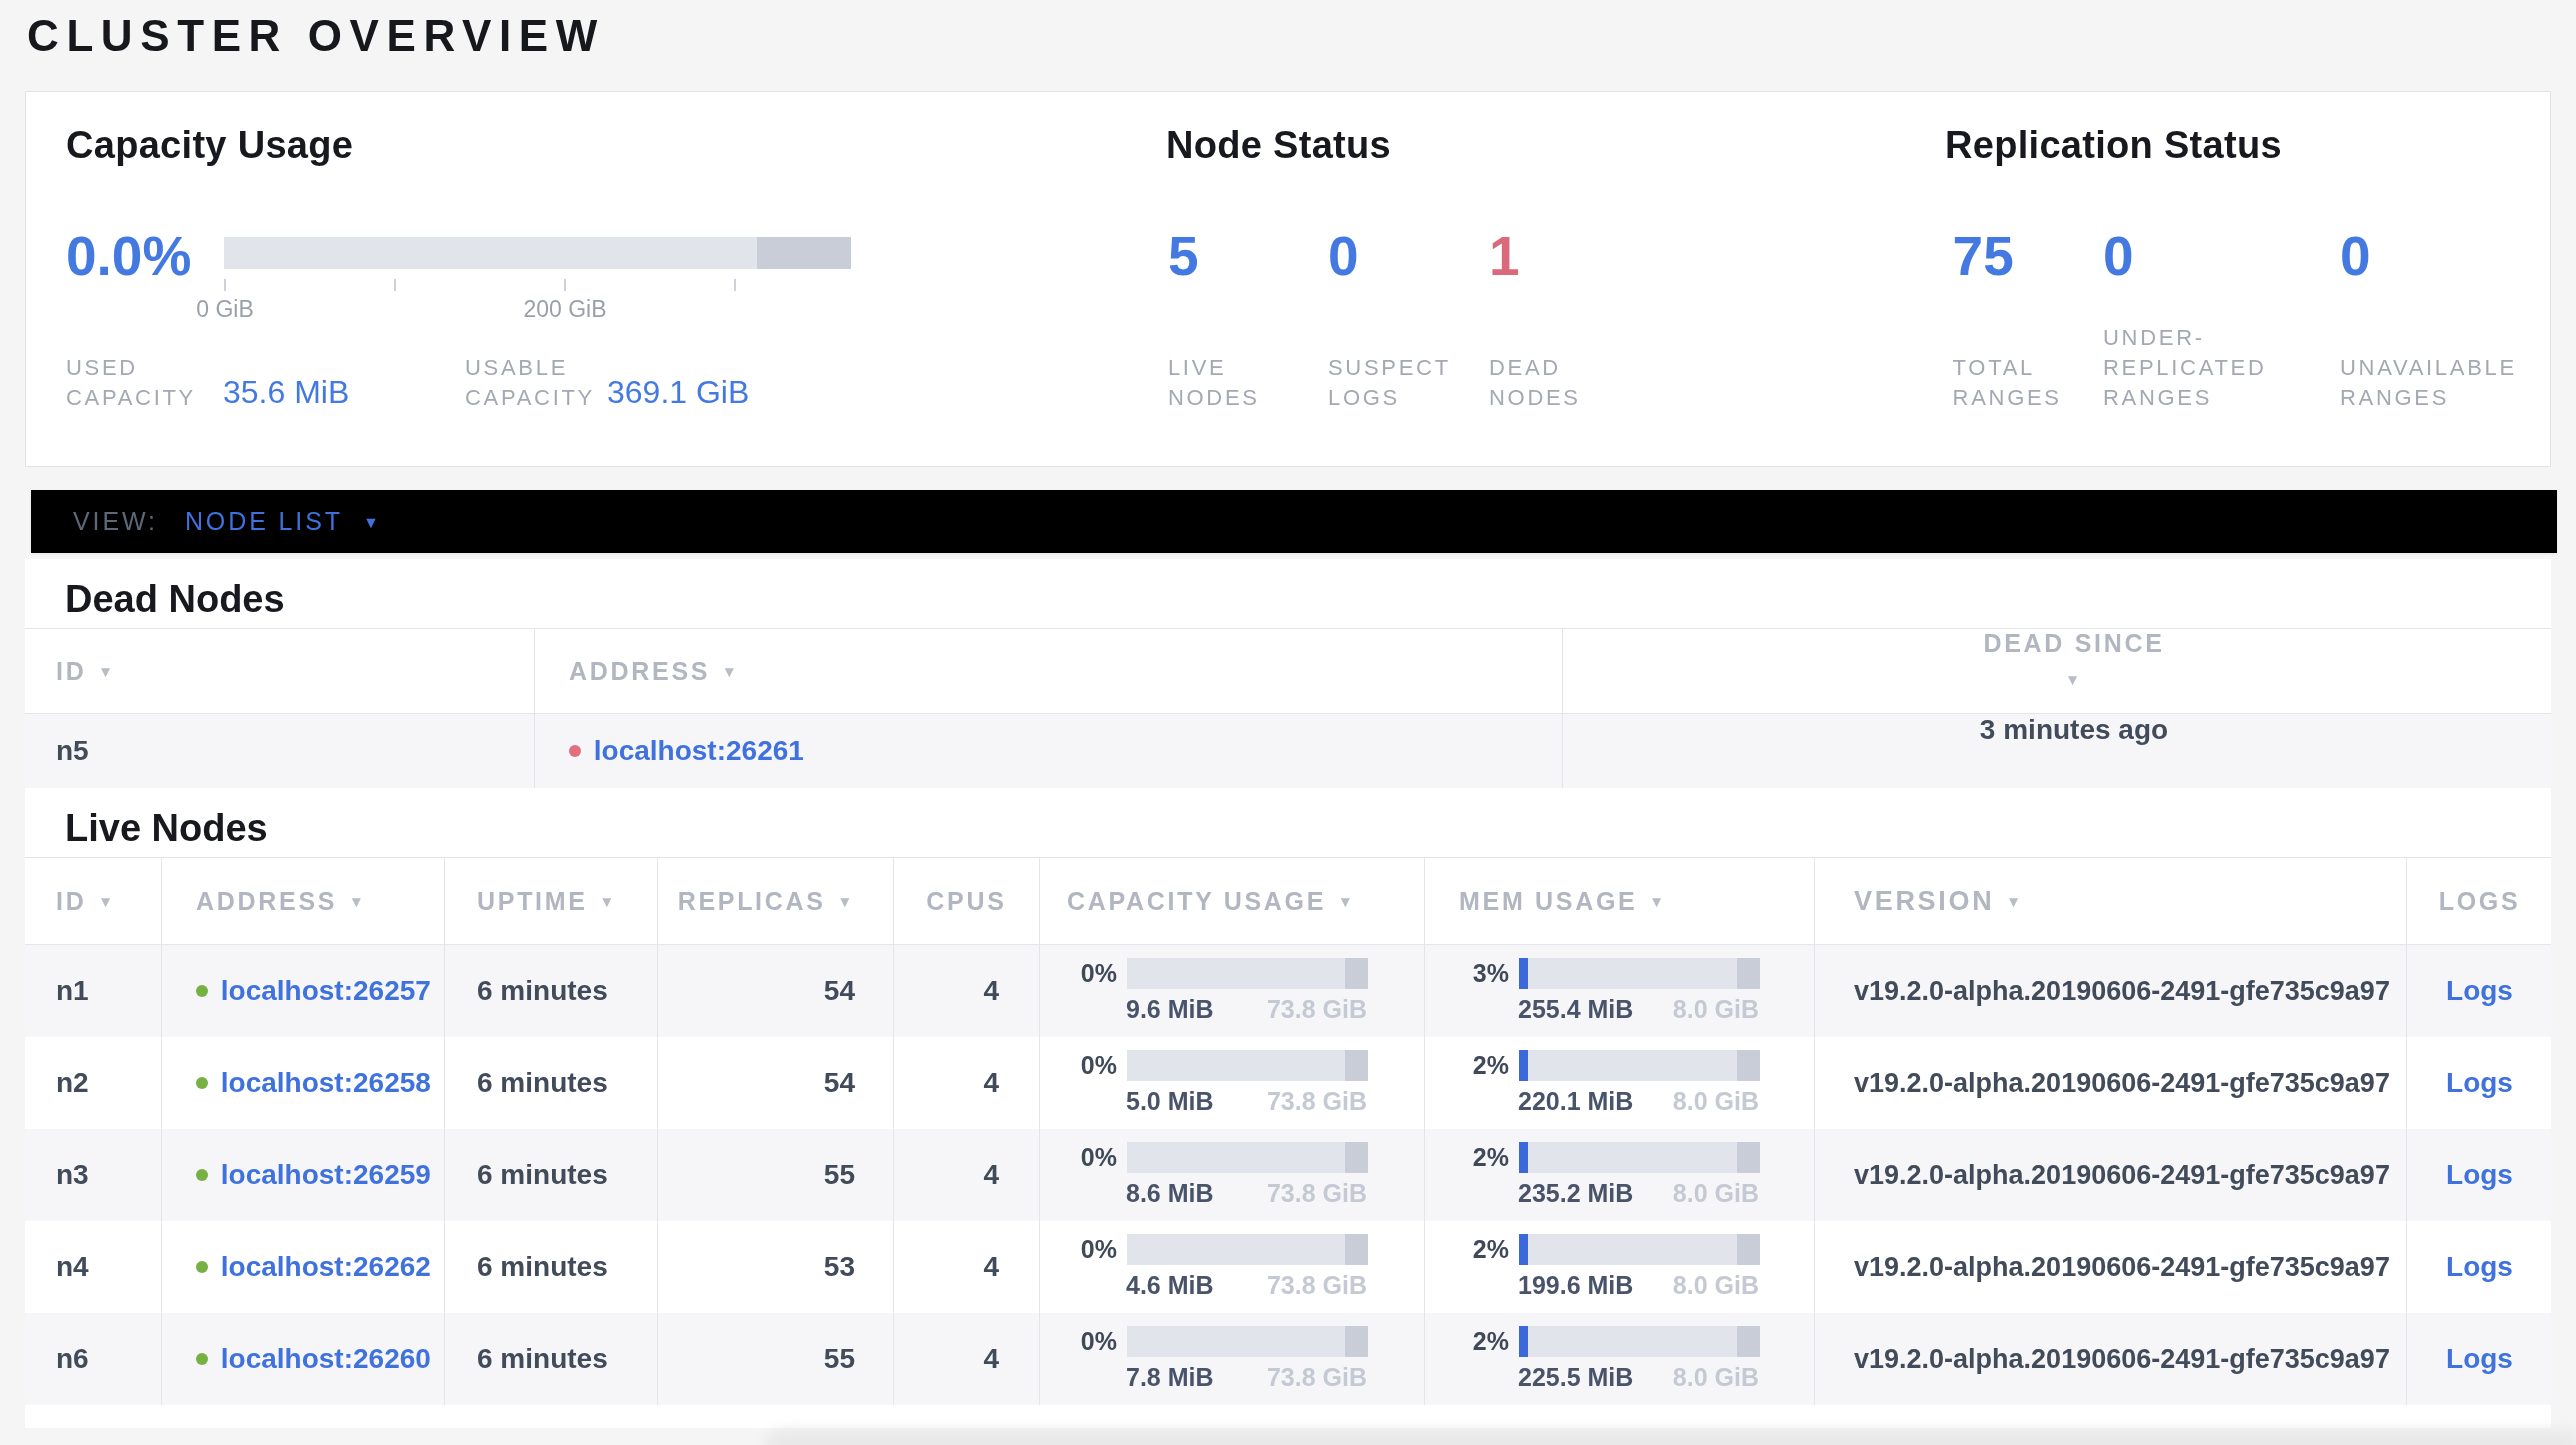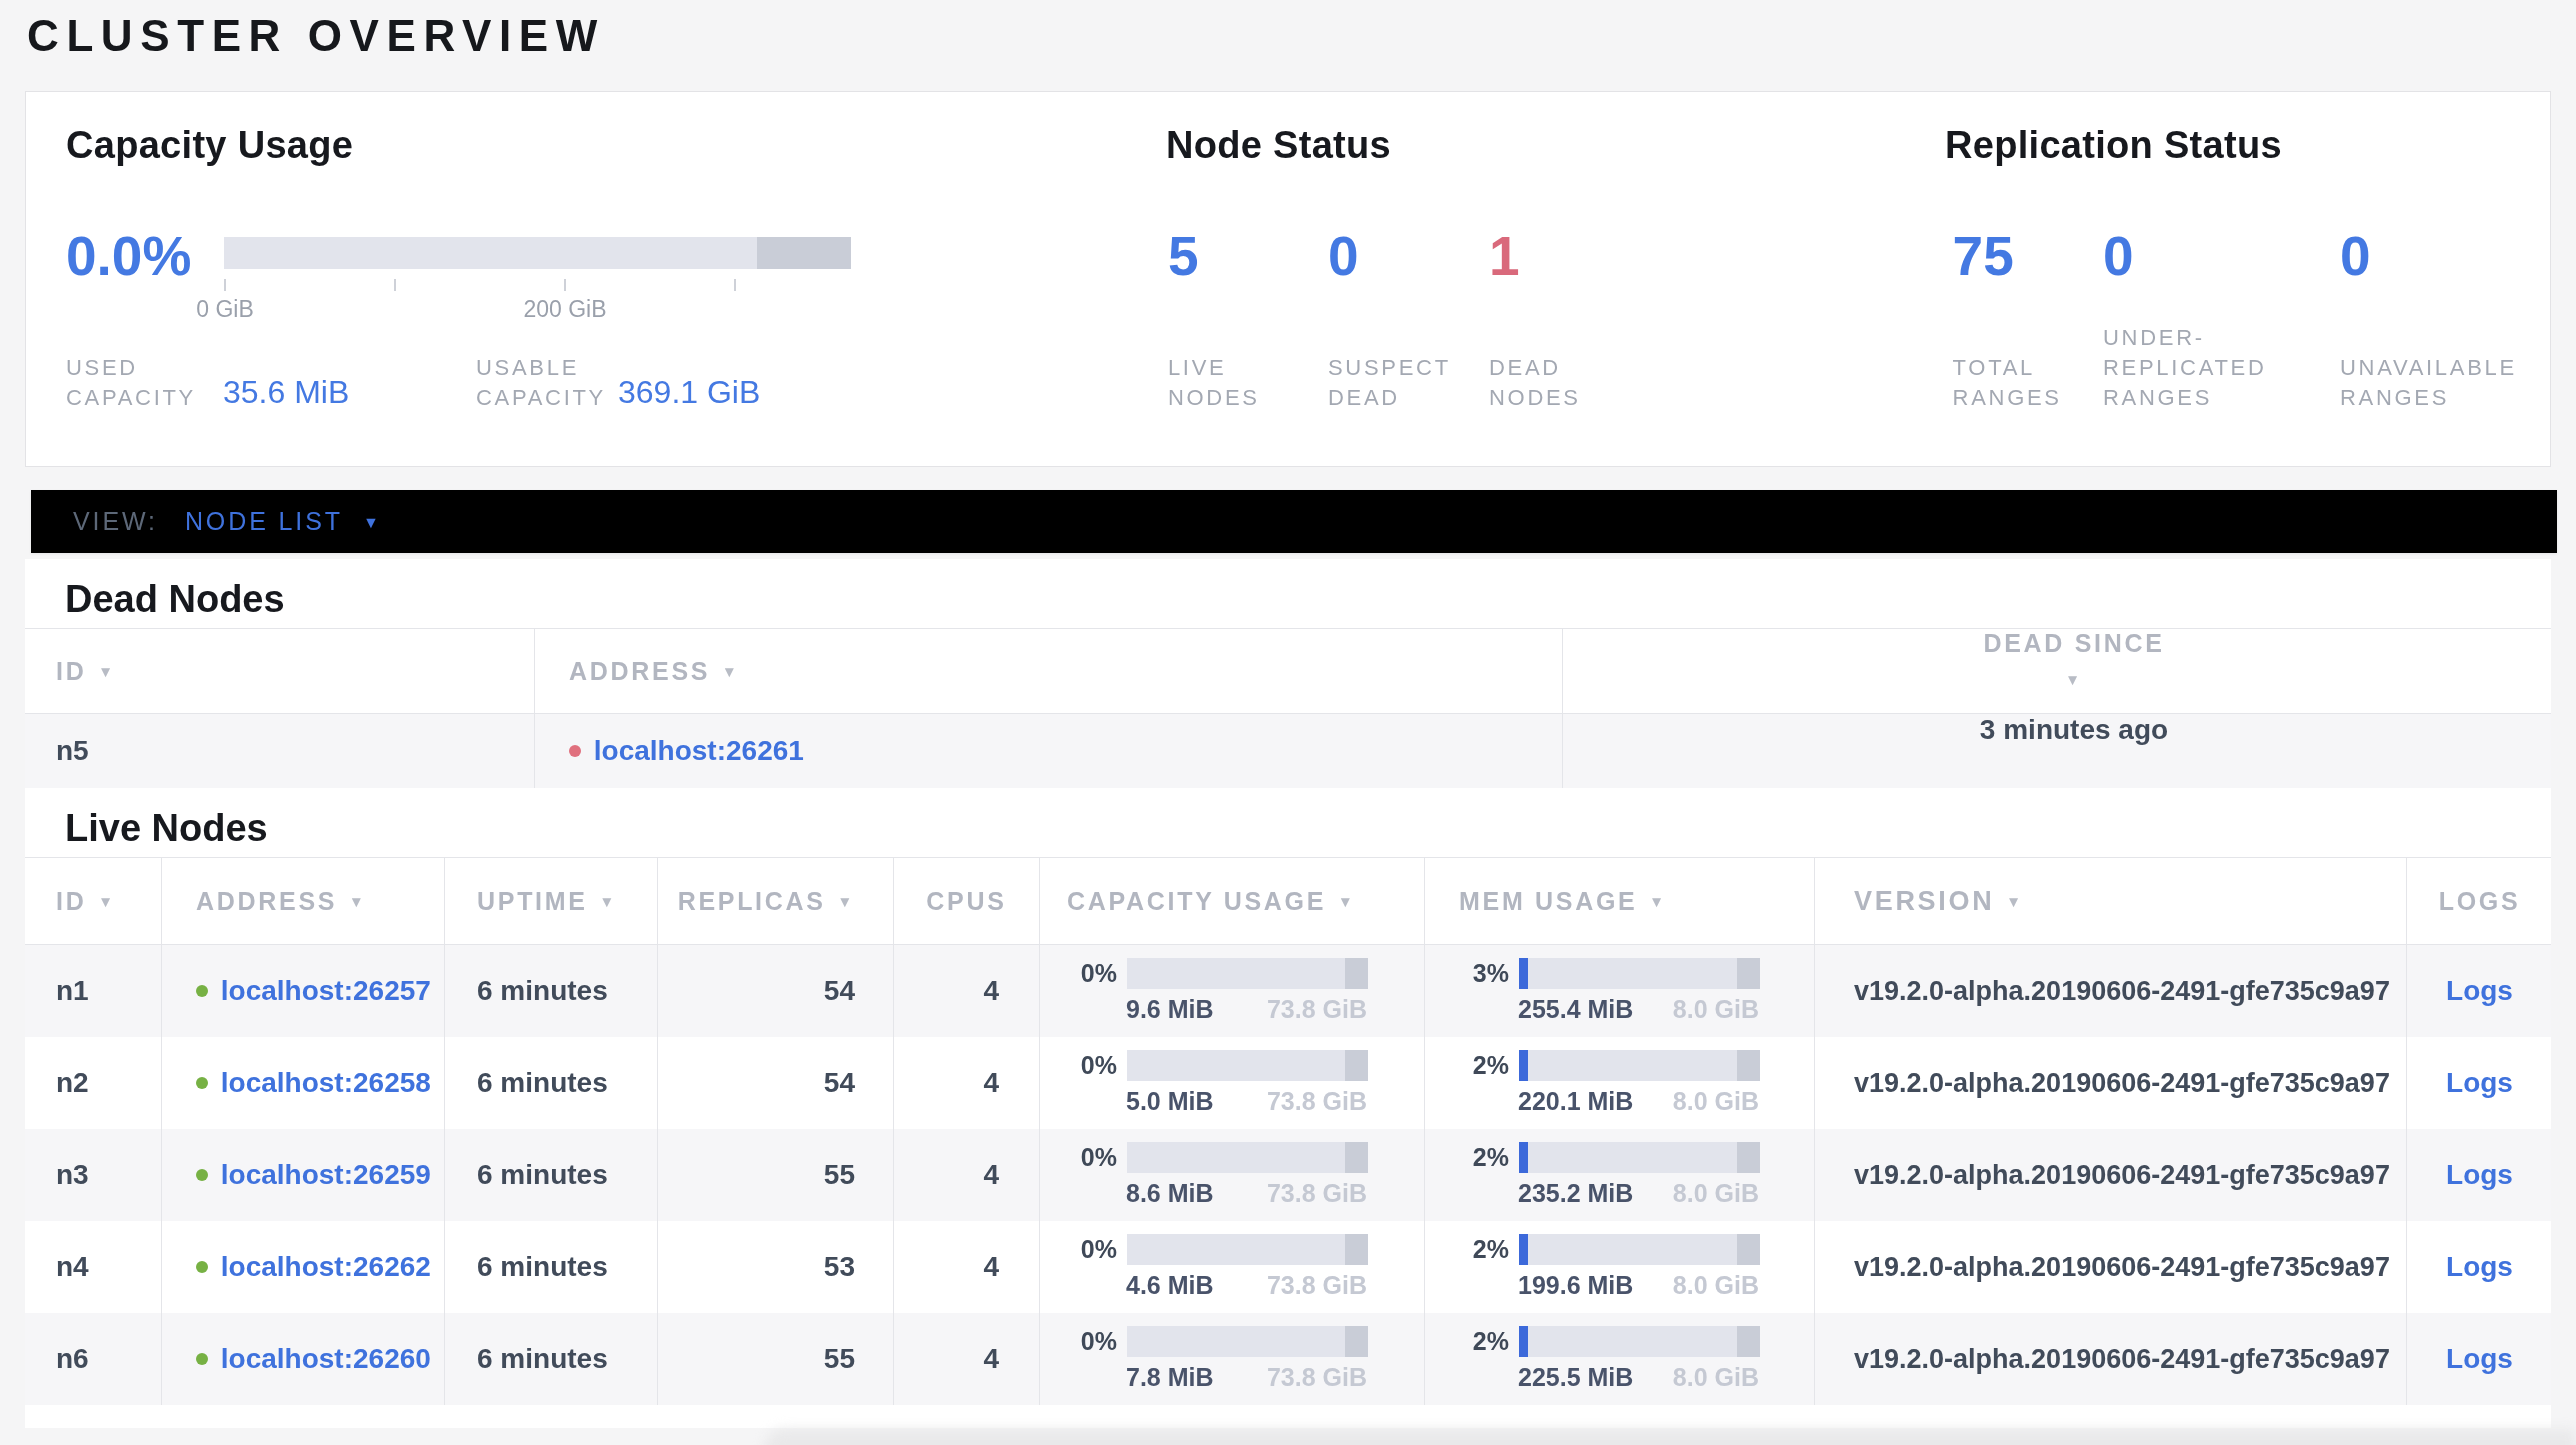--- a/index.html
+++ b/index.html
@@ -27,21 +27,21 @@
   .g-nodes { left:1140px; width:726px; }
   .g-repl  { left:1919px; width:586px; }
   .group h2 { position:absolute; top:32px; left:0; margin:0; font-size:38px; font-weight:700; color:#17191e; letter-spacing:0.3px; }
   .cap-pct { position:absolute; top:137px; left:0; font-size:55px; line-height:1; font-weight:700; color:var(--stat-blue); }
   .cap-bar { position:absolute; top:145px; left:158px; width:626px; height:32px; background:var(--bar-track); }
   .cap-bar .cap-marker { position:absolute; left:533px; top:0; bottom:0; width:94px; background:var(--bar-marker); }
   .cap-fill { position:absolute; left:0; top:0; bottom:0; background:var(--bar-fill); }
   .tick { position:absolute; top:187px; width:1.9px; height:12.4px; background:#ced1d8; }
   .tick-label { position:absolute; top:204px; font-size:23px; color:#9aa0ab; transform:translateX(-50%); white-space:nowrap; }
   .cap-stat { position:absolute; bottom:53px; display:flex; align-items:flex-end; gap:27px; }
-  .s-used { left:0;margin-top:31px; } .s-usable { left:410px;gap:12px; }
+  .s-used { left:0;margin-top:31px; } .s-usable { left:399px;gap:12px; }
   .cap-label, .stat-label {
     font-size:22px; letter-spacing:2.7px; color:#a3a8b2; line-height:30px; white-space:pre-line;
   }
   .cap-value { font-size:32px; color:var(--stat-blue); padding-bottom:1.9px; white-space:nowrap; }
   .stat { position:absolute; top:0; bottom:0; }
   .stat-value { position:absolute; top:137px; font-size:55px; line-height:1; font-weight:700; color:var(--stat-blue); }
   .stat-label { position:absolute; bottom:53px; }
   
   .view-bar {
     position:absolute; left:31px; top:490px; width:2526px; height:63px; background:#000000;
@@ -133,21 +133,21 @@
   <div class="group g-nodes">
     <h2>Node Status</h2>
     <div class="stat" style="left:1.9px;width:160px">
       <div class="stat-value" style="color: rgb(68, 121, 226);">5</div>
       <div class="stat-label">LIVE
 NODES</div>
     </div>
     <div class="stat" style="left:162px;width:160px">
       <div class="stat-value" style="color: rgb(68, 121, 226);">0</div>
       <div class="stat-label">SUSPECT
-DEAD</div>
+LOGS</div>
     </div>
     <div class="stat" style="left:323px;width:172px">
       <div class="stat-value" style="color: rgb(217, 105, 123);">1</div>
       <div class="stat-label">DEAD
 NODES</div>
     </div>
   </div>
 
   <div class="group g-repl">
     <h2>Replication Status</h2>

